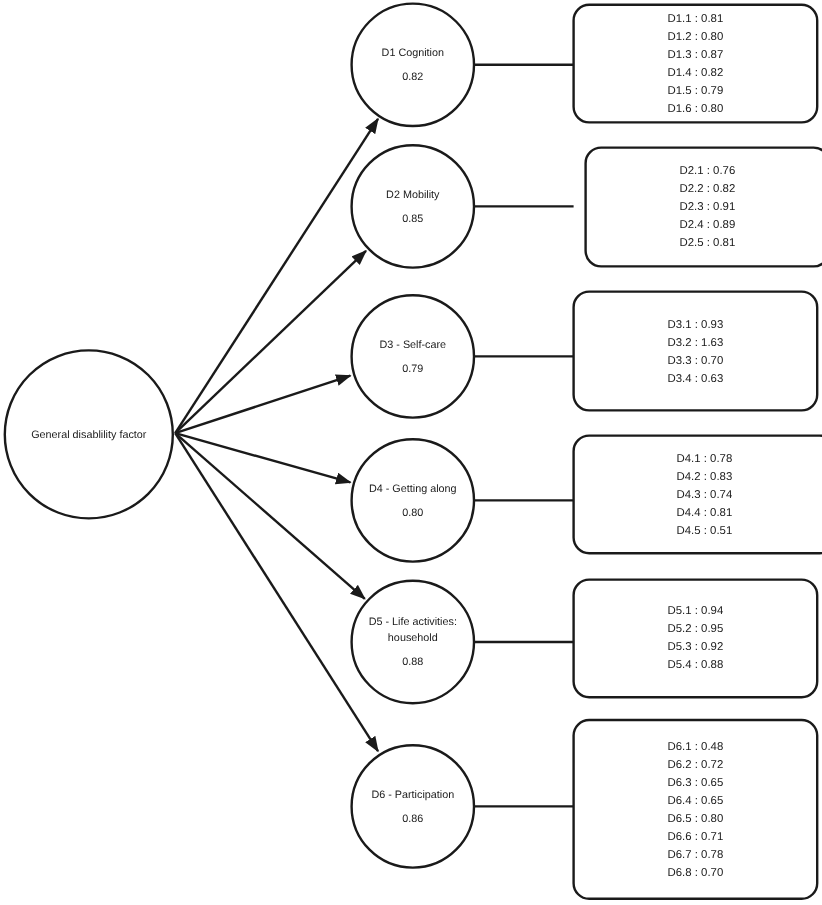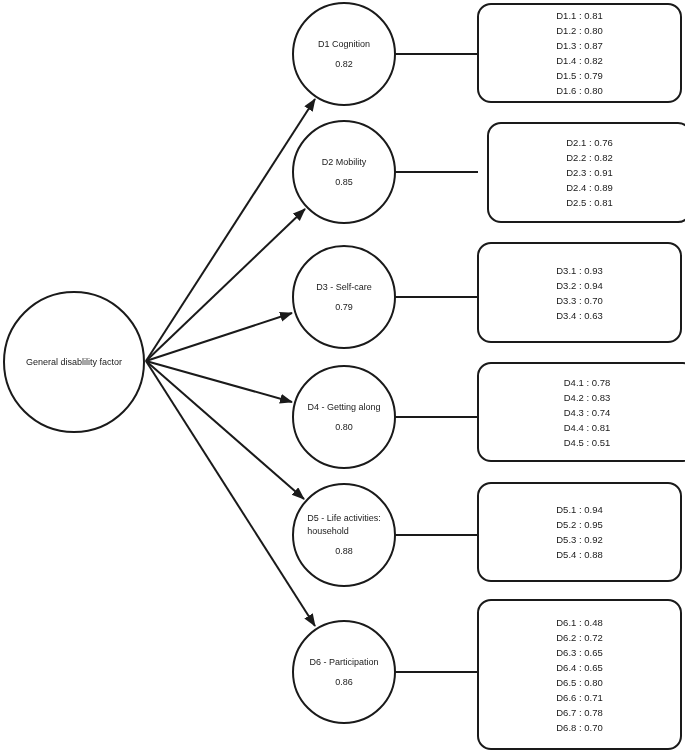--- a/index.html
+++ b/index.html
@@ -21,21 +21,21 @@
   .circle {
     position: absolute;
     box-sizing: border-box;
     border: 2.5px solid var(--line);
     border-radius: 50%;
     background: #ffffff;
     display: flex;
     flex-direction: column;
     align-items: center;
     justify-content: center;
-    text-align: left;
+    text-align: center;
   }
   .general-circle {
     left: 3px; top: 291px;
     width: 142px; height: 142px;
   }
   .general-label {
     font-size: 9px;
     line-height: 12px;
   }
   .domain-label {
@@ -124,21 +124,21 @@
       <div class="item-line">D2.5 : 0.81</div>
     </div>
 
     <div class="circle domain-circle" style="left: 292px; top: 245px; height: 104px; width: 104px;">
       <span class="domain-label">D3 - Self-care</span>
       <span class="domain-loading">0.79</span>
     </div>
     <div class="item-box" style="left: 477px; top: 242px; width: 205px; height: 101px;">
 
     <div class="item-line">D3.1 : 0.93</div>
-      <div class="item-line">D3.2 : 0.94</div>
+      <div class="item-line">D3.2 : 1.63</div>
       <div class="item-line">D3.3 : 0.70</div>
       <div class="item-line">D3.4 : 0.63</div>
     </div>
 
     <div class="circle domain-circle" style="left: 292px; top: 365px; height: 104px; width: 104px;">
       <span class="domain-label">D4 - Getting along</span>
       <span class="domain-loading">0.80</span>
     </div>
     <div class="item-box" style="left: 477px; top: 362px; width: 220px; height: 100px;">
 

